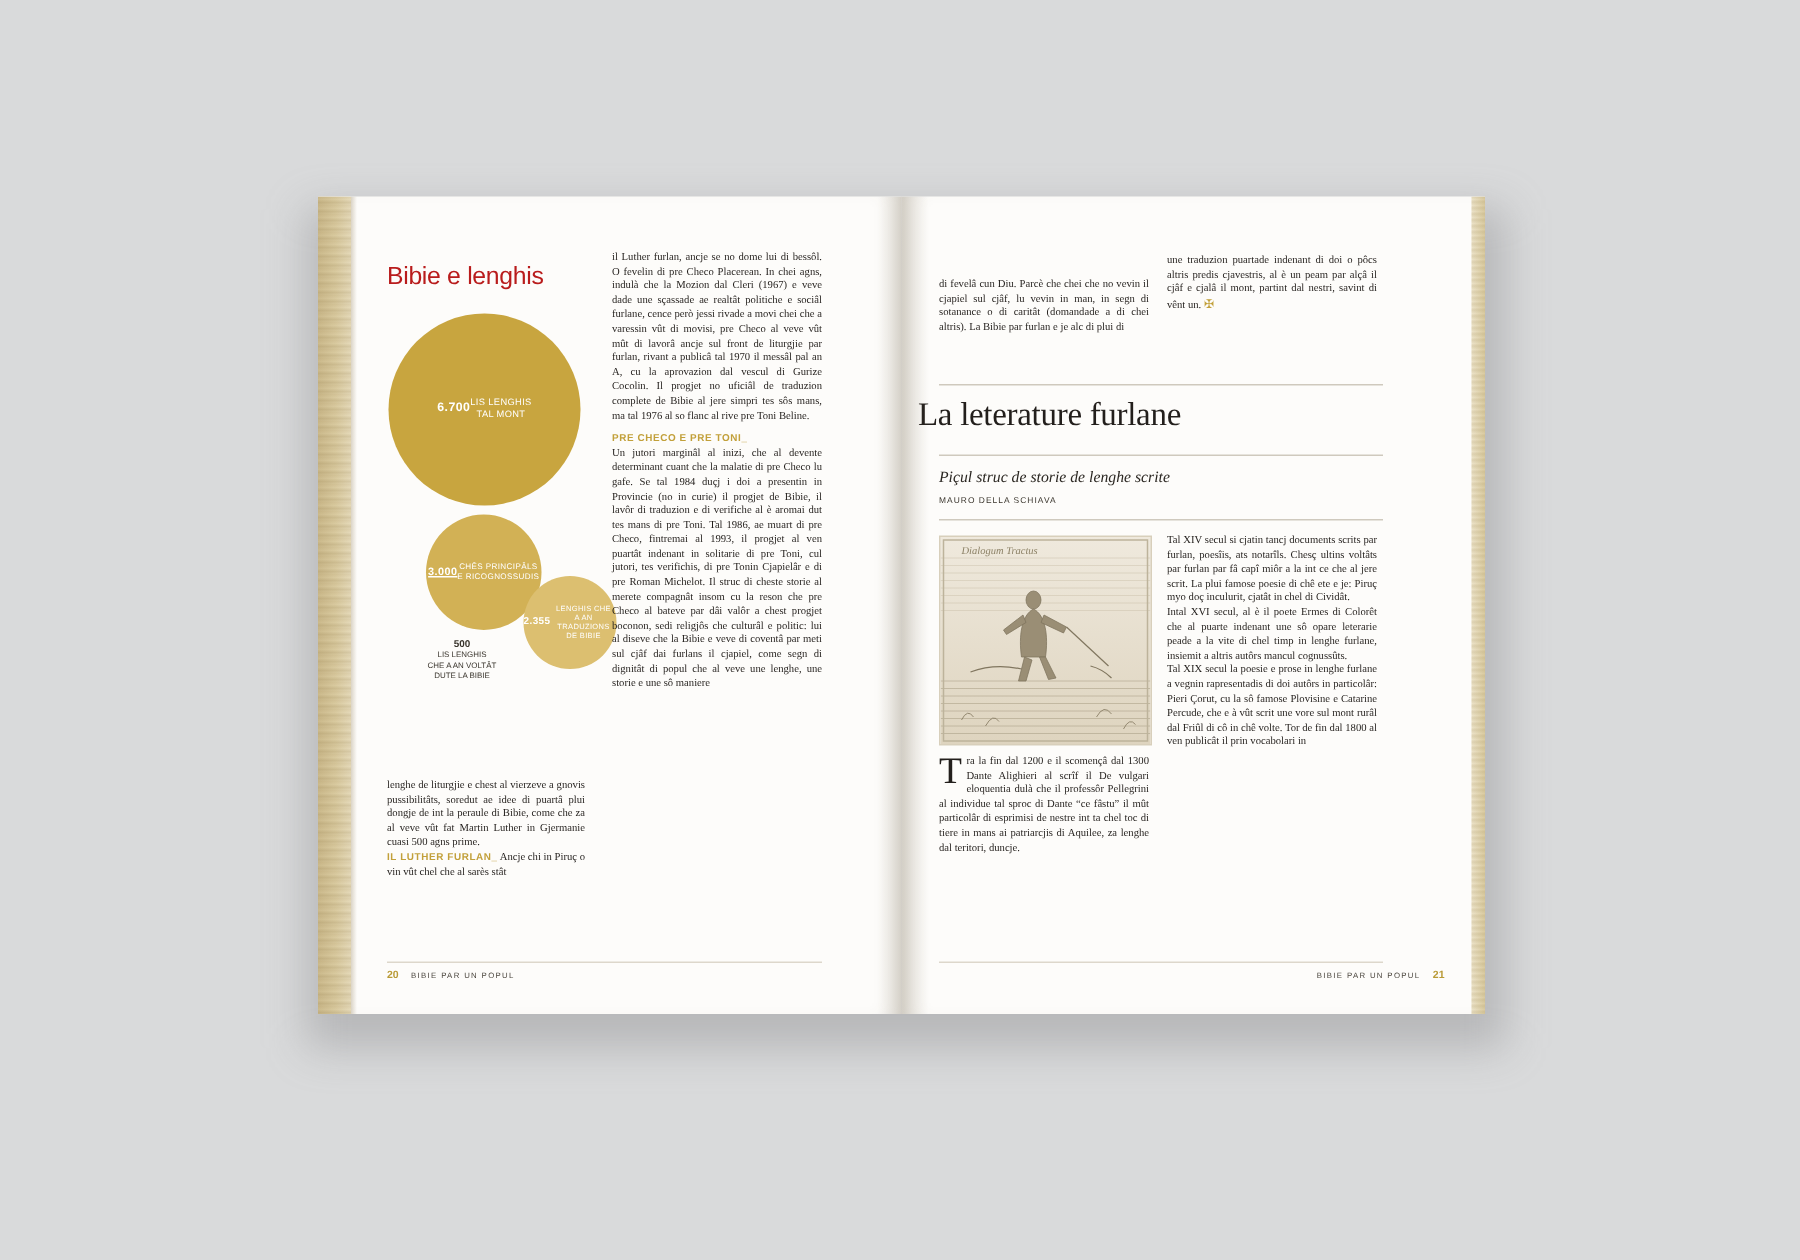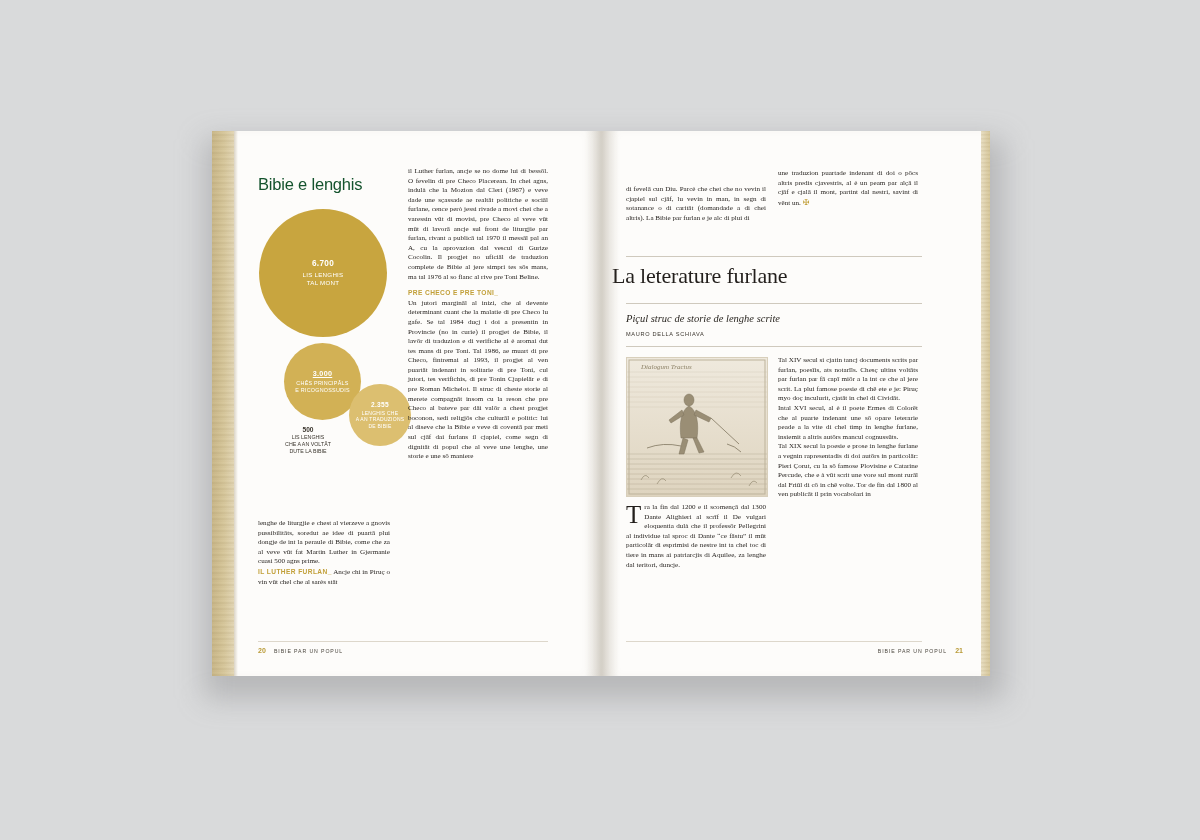--- a/index.html
+++ b/index.html
@@ -120,33 +120,33 @@
     font-weight: bold;
   }
 
   
   .info-title {
     position: absolute;
     left: 46px;
     top: 44px;
     font-family: "Liberation Sans", sans-serif;
     font-size: 16.5px;
-    color: #14532d;
+    color: #b91c1c;
     letter-spacing: -0.2px;
   }
 
   .circle {
     position: absolute;
     border-radius: 50%;
     background: #c9a63f;
     color: #ffffff;
     font-family: "Liberation Sans", sans-serif;
     text-align: center;
     display: flex;
-    flex-direction: column;
+    flex-direction: row;
     justify-content: center;
     align-items: center;
   }
   .circle .num {
     font-weight: bold;
     letter-spacing: 0.3px;
   }
   .circle .lbl {
     letter-spacing: 0.25px;
     line-height: 1.25;

